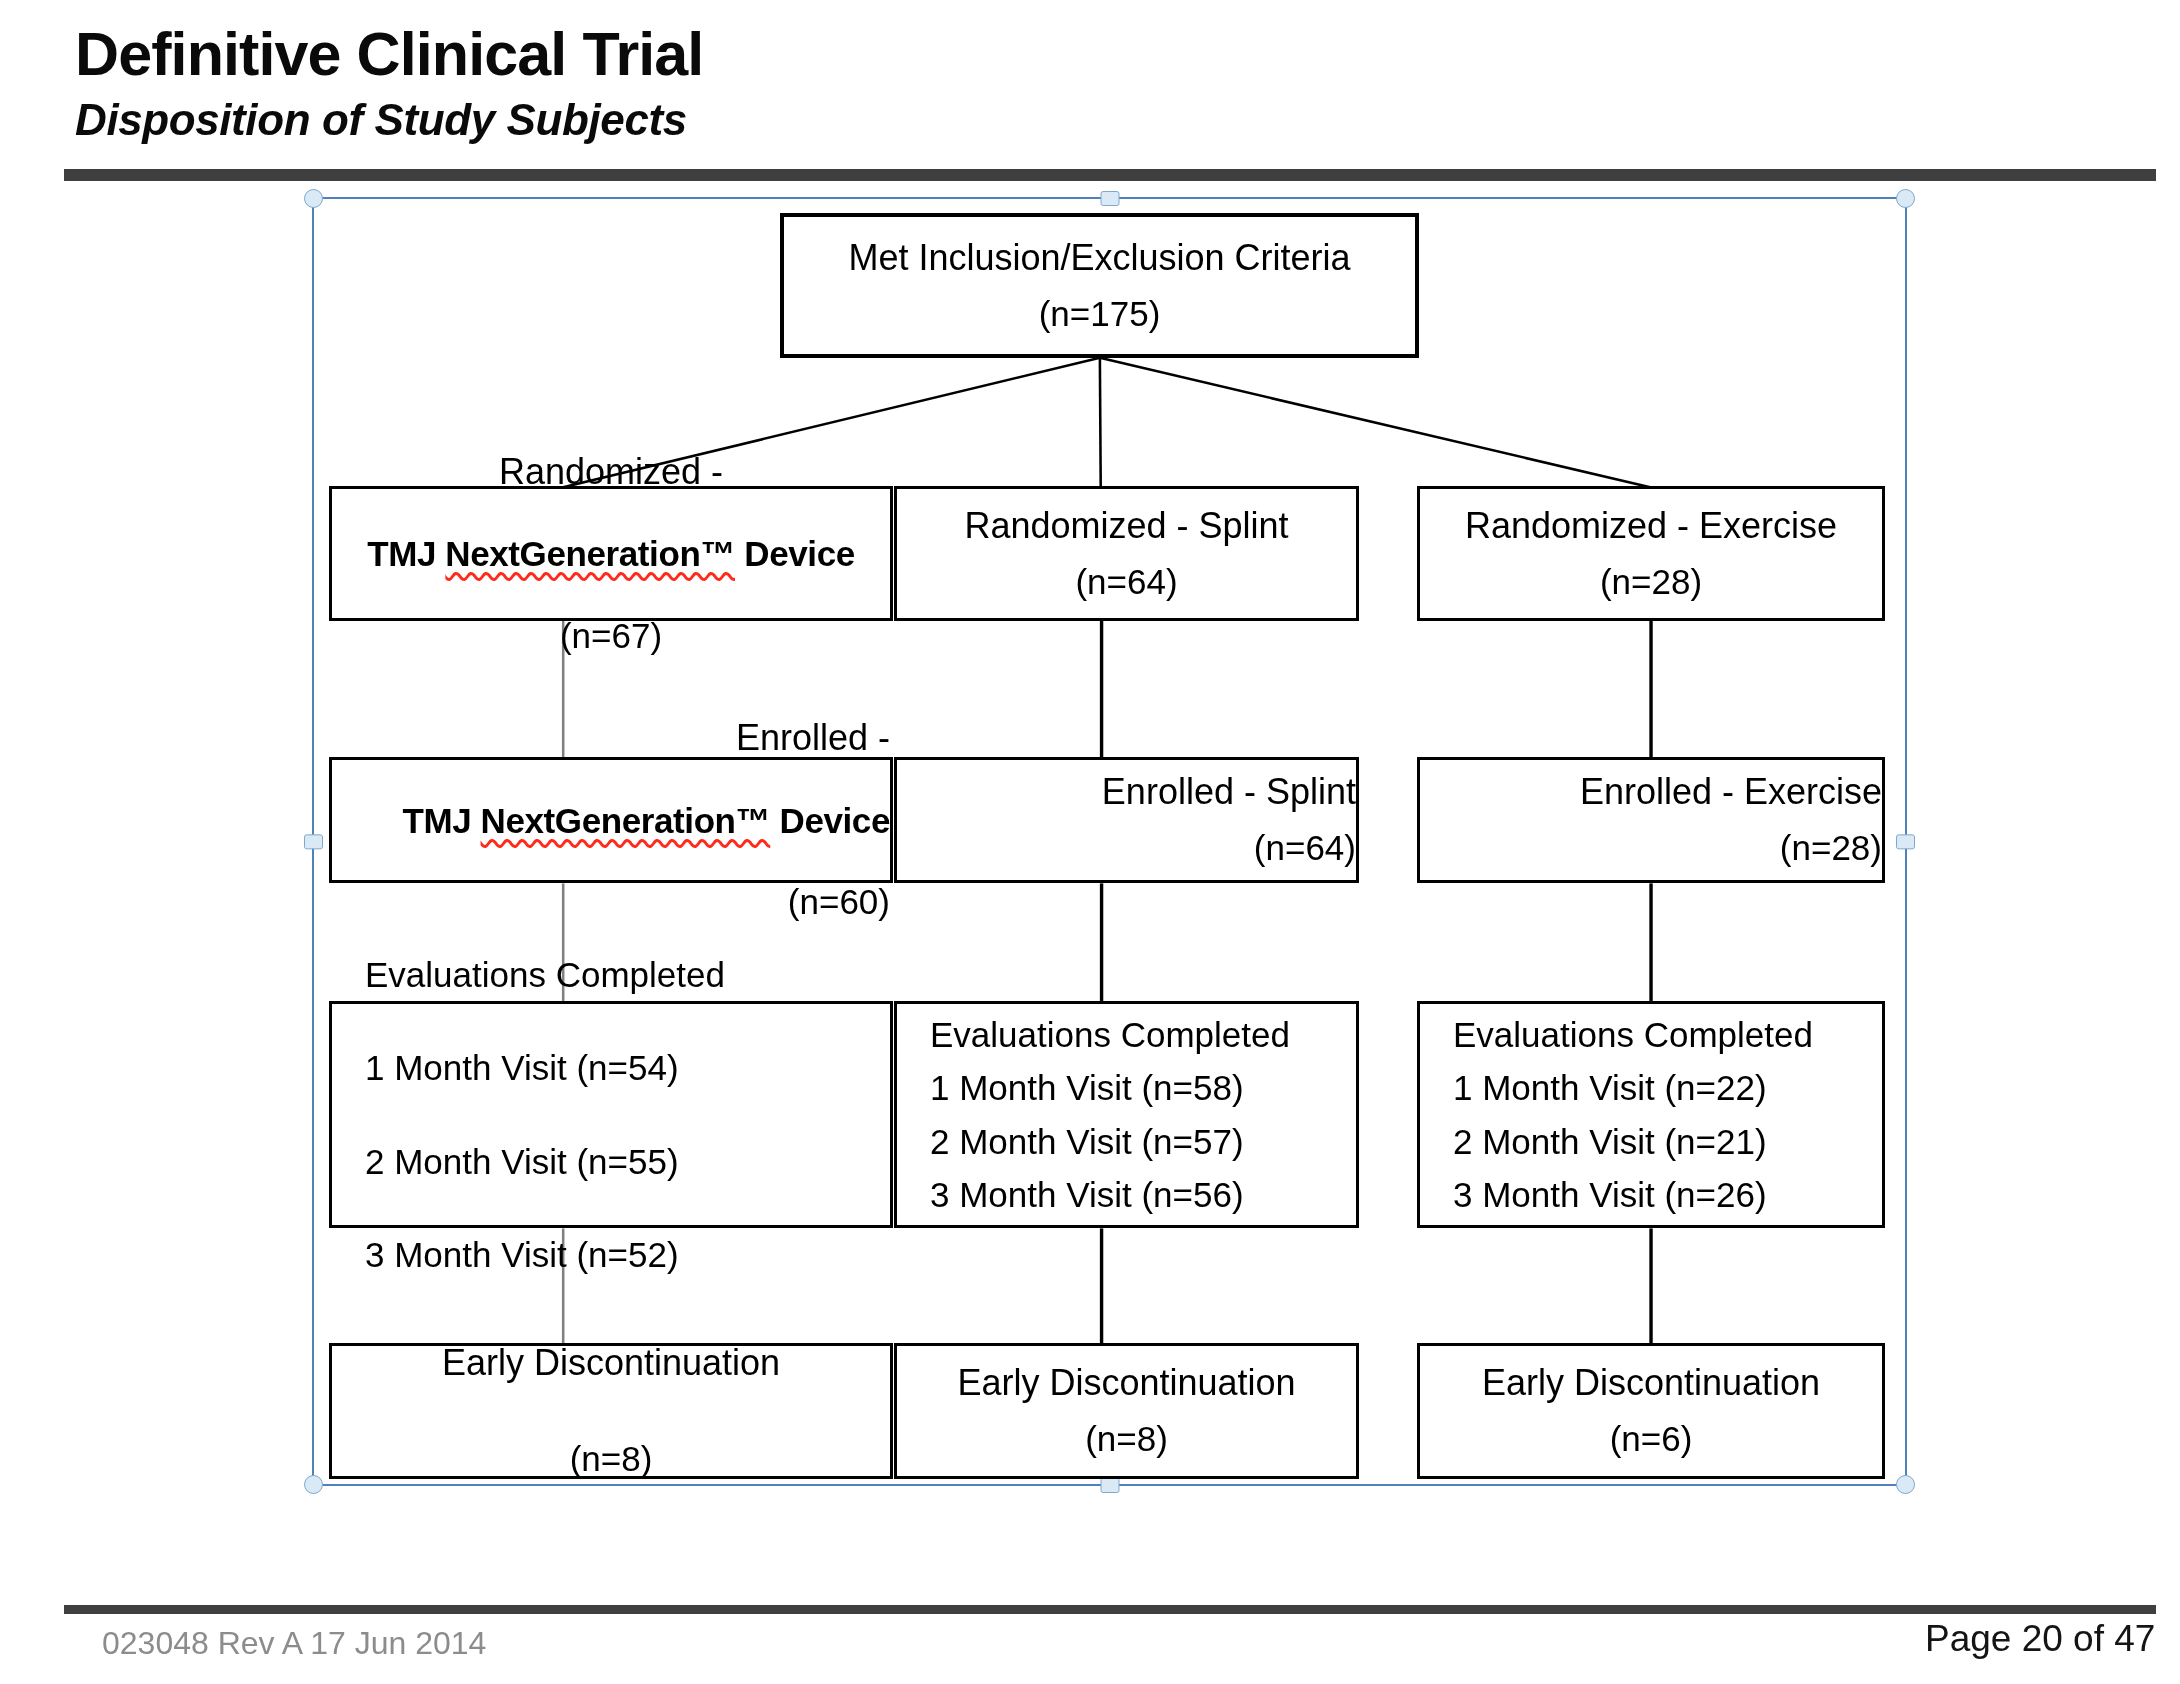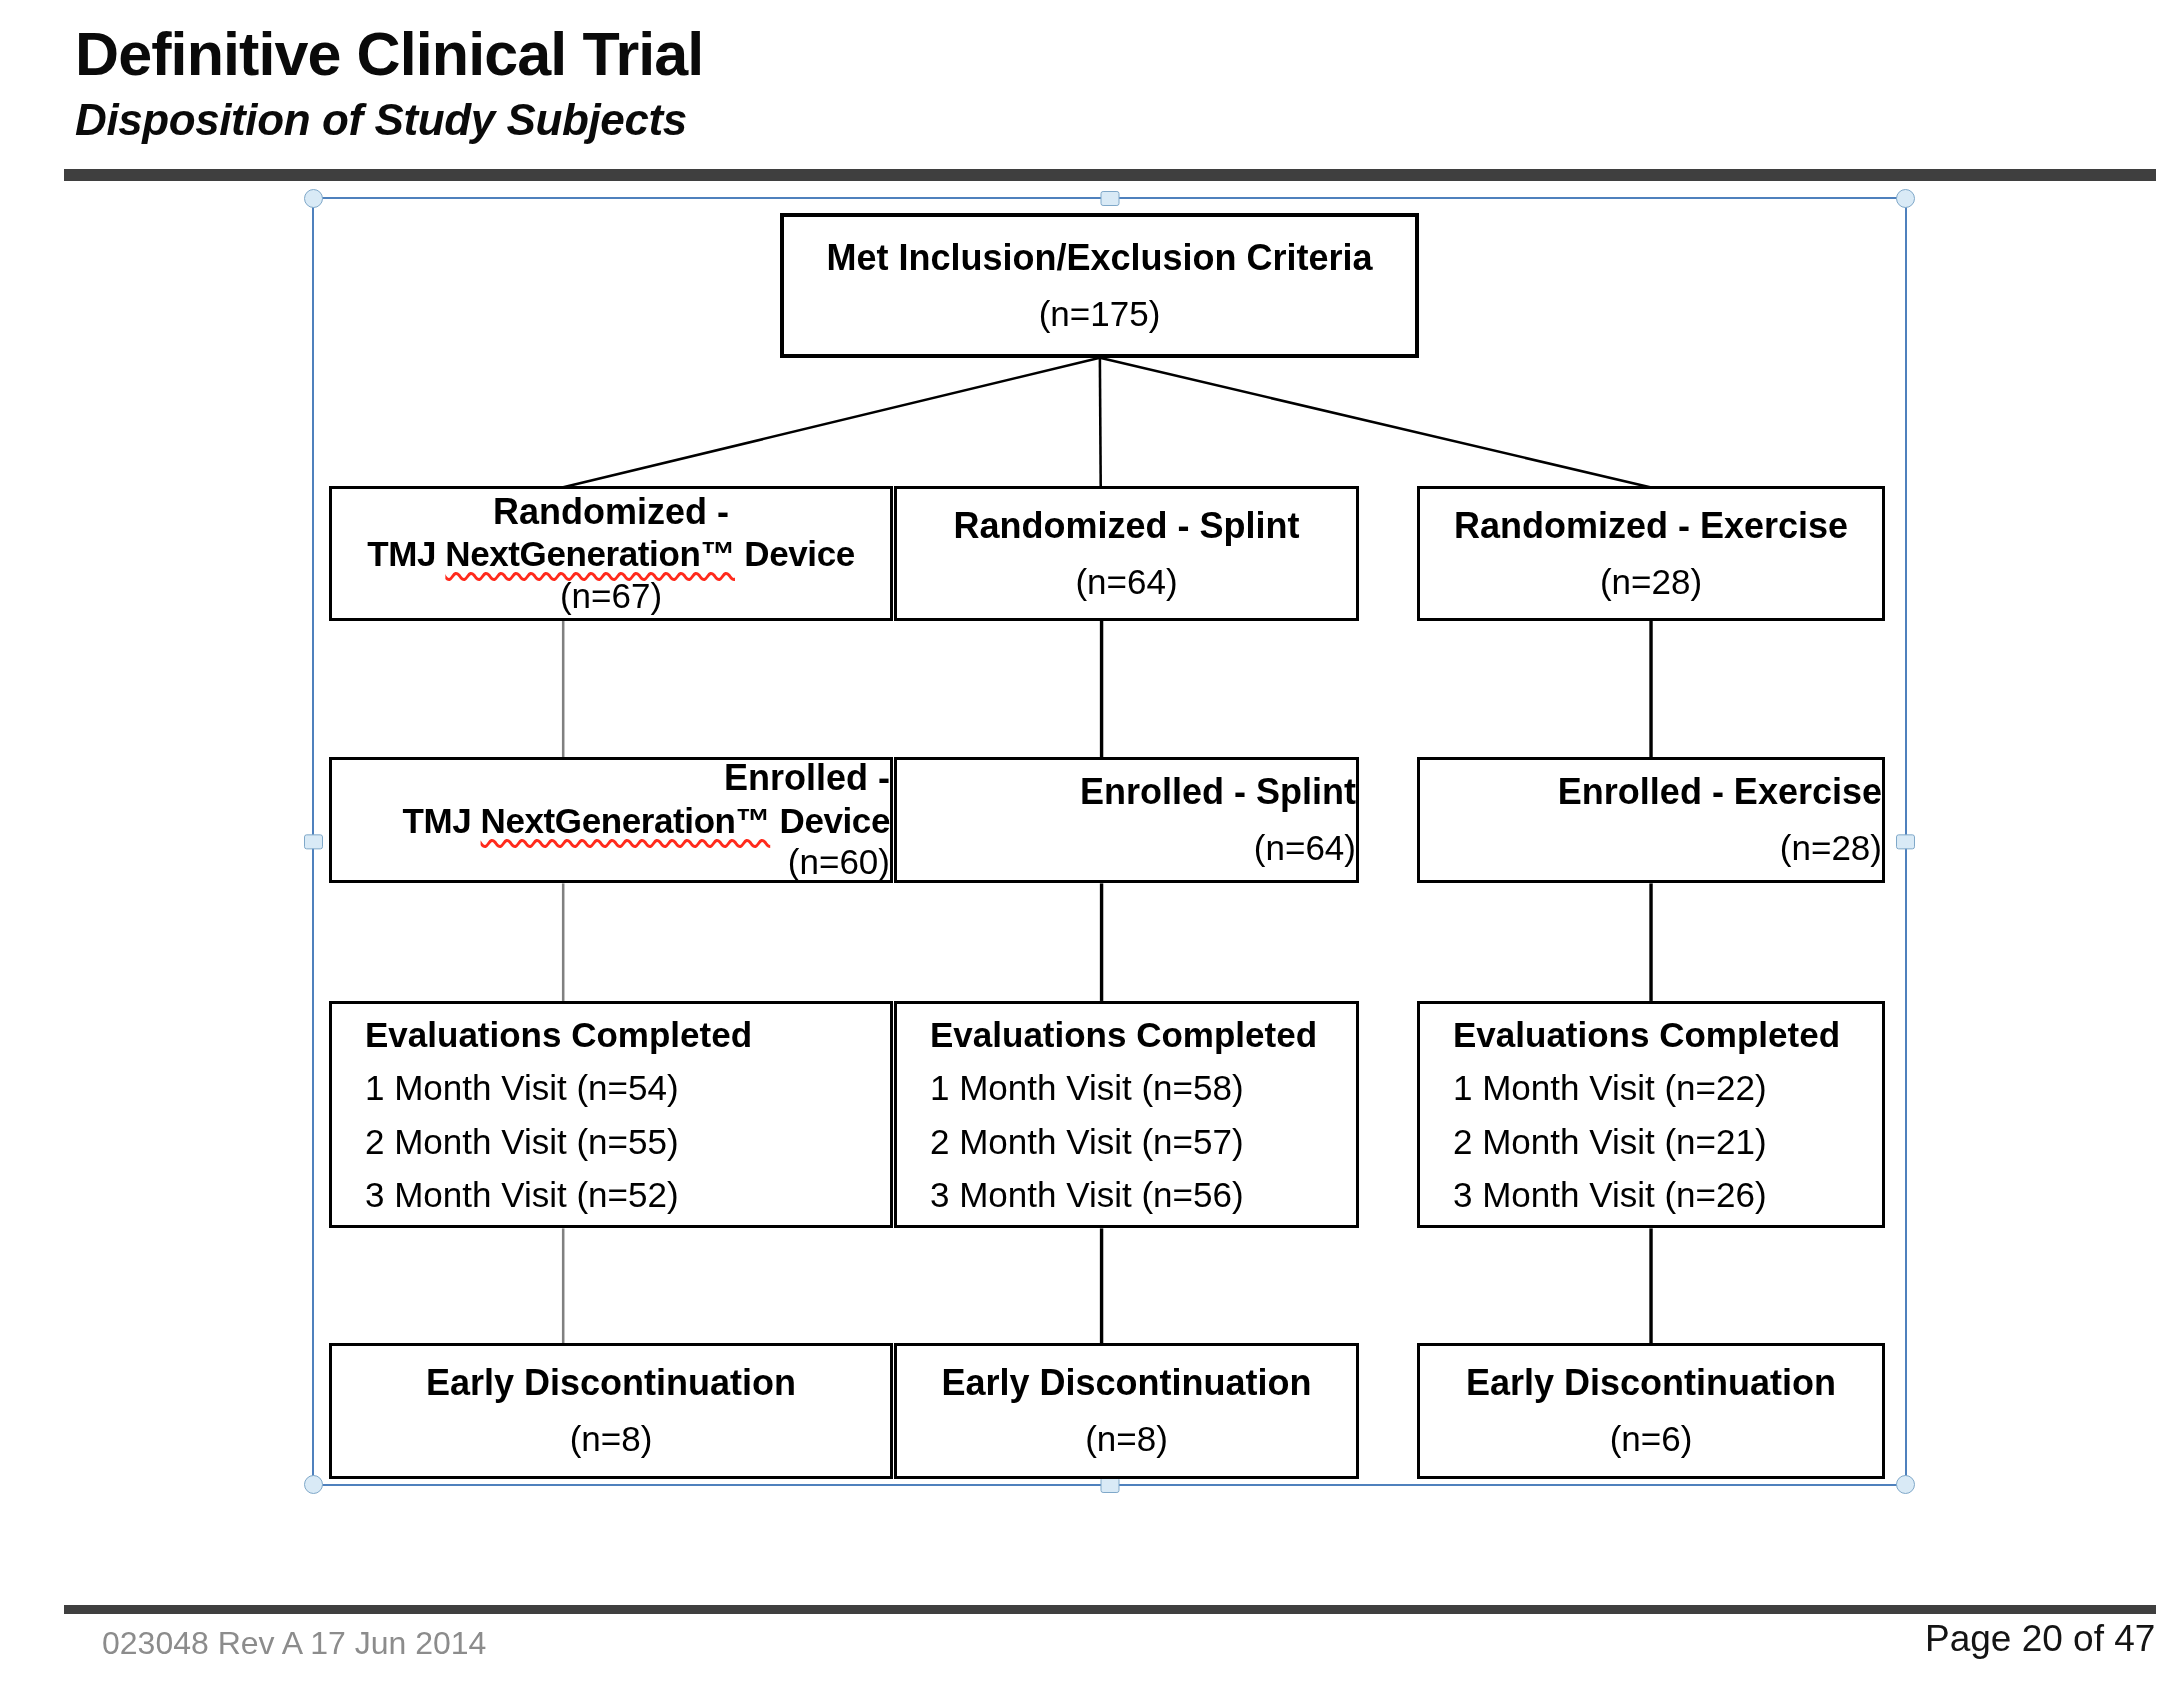--- a/index.html
+++ b/index.html
@@ -38,33 +38,33 @@
   .h-bl{left:-10.2px;bottom:-10.2px;}
   .h-br{right:-10.2px;bottom:-10.2px;}
   
   .connectors{position:absolute;left:0;top:0;z-index:2;pointer-events:none;}
   
   .fbox{
     position:absolute;background:#ffffff;border:3.4px solid #000;box-sizing:border-box;z-index:3;
     display:flex;flex-direction:column;justify-content:center;align-items:center;
     text-align:center;line-height:1.18;
   }
-  .fbox .b1{font-weight:bold;font-size:36px;white-space:nowrap;}
+  .fbox .b1{font-weight:normal;font-size:36px;white-space:nowrap;}
   .fbox .b2{font-weight:500;font-size:35px;white-space:nowrap;}
   .fbox .gap{margin-top:13.6px;}
   .devline{font-weight:bold;font-size:35px;white-space:nowrap;letter-spacing:-0.4px;}
   .sqg{
     text-decoration-line:underline;text-decoration-style:wavy;text-decoration-color:#ff2a1c;
     text-decoration-thickness:2.6px;text-underline-offset:6px;text-decoration-skip-ink:none;
   }
   .fbox.evals{align-items:flex-start;text-align:left;padding-left:33px;line-height:1.52;}
   .fbox.evals .b1{font-size:35px;}
   .fbox.evals .visit{font-weight:400;font-size:35px;white-space:nowrap;}
   
-  .c1{left:329px;width:564px;}
+  .c1{left:329px;width:564px;gap:40px;}
   .c2{left:869px;width:465px;margin-left:25px;}
   .c3{left:1417px;width:468px;}
   .rowRand{top:486px;height:135px;}
   .rowEnr{top:757px;height:126px;align-items:flex-end;}
   .rowEval{top:1001px;height:227px;}
   .rowDisc{top:1343px;height:136px;}
   .topbox{left:780px;top:213px;width:639px;height:145px;border-width:4.3px;}
   
   .footer-left{position:absolute;left:102px;top:1625px;font-size:32px;color:#8c8c8c;white-space:nowrap;}
   .footer-right{position:absolute;right:25.6px;top:1618px;font-size:37px;color:#141414;white-space:nowrap;}

